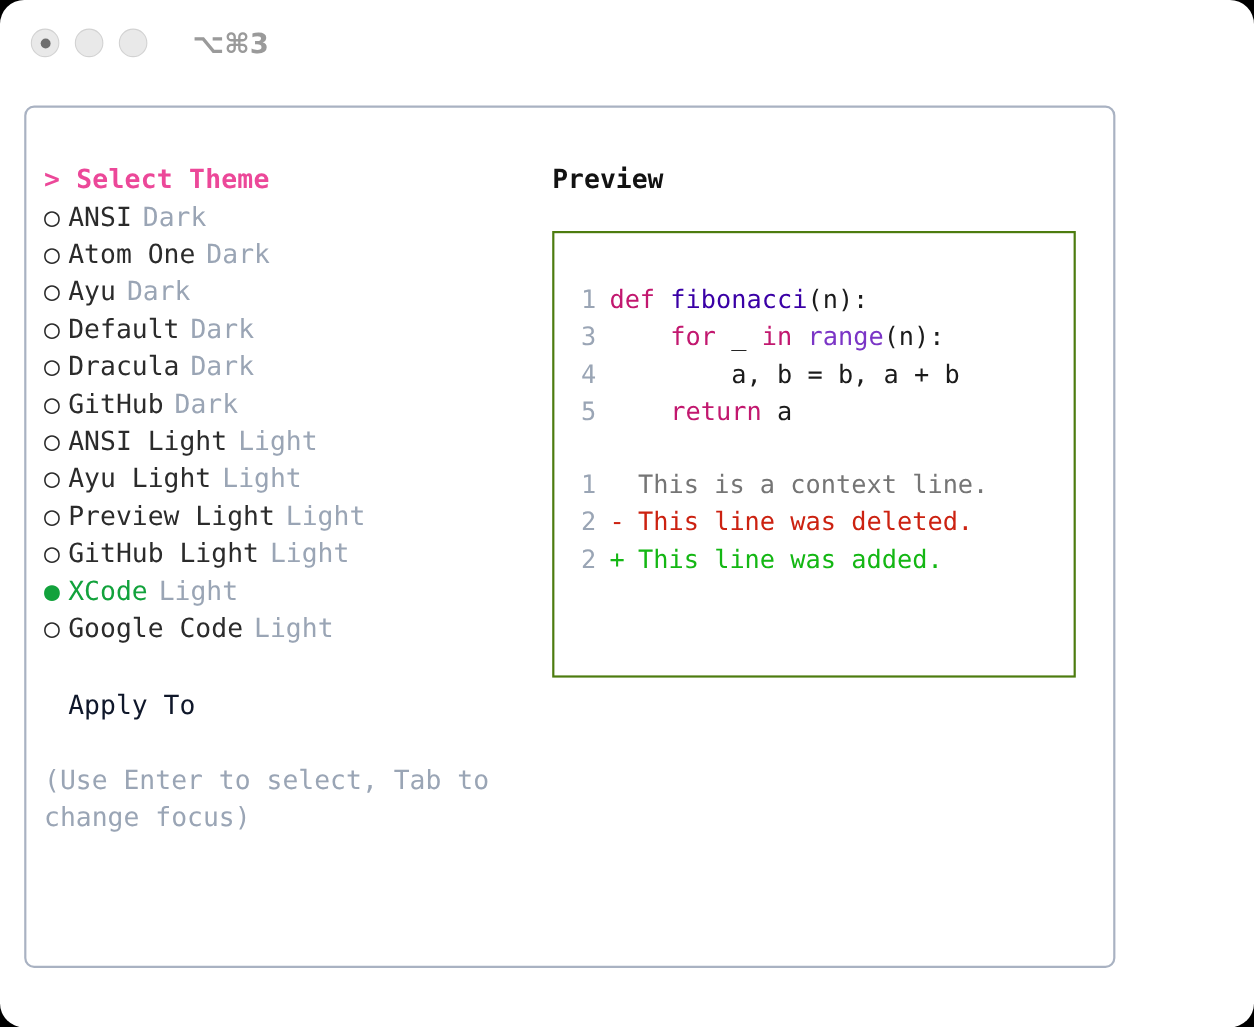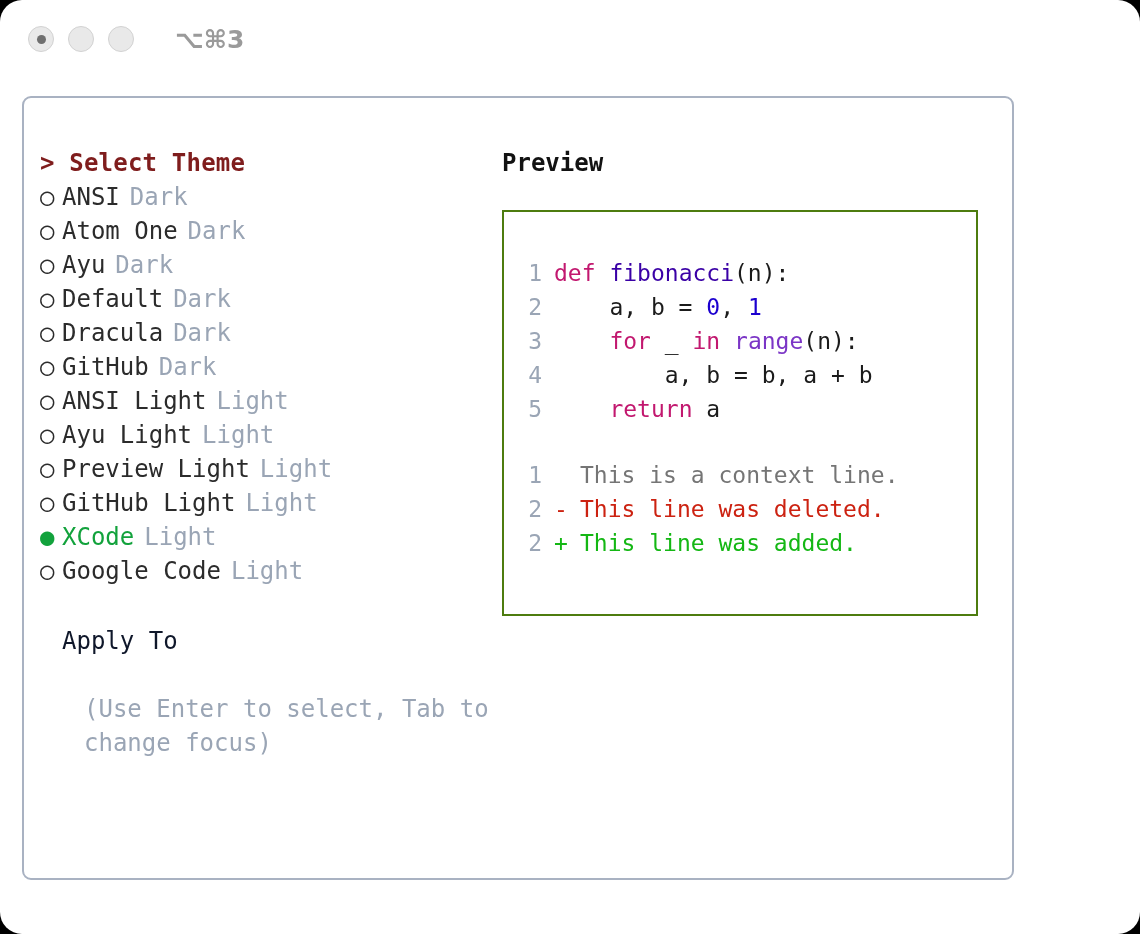--- a/index.html
+++ b/index.html
@@ -85,21 +85,21 @@
   }
   .list-line {
     height: 34px;
     line-height: 34px;
     font-size: 24px;
     white-space: nowrap;
     color: #1b1b1b;
   }
   #select-theme-header {
     font-weight: bold;
-    color: #7f1d1d;
+    color: #ec4899;
     letter-spacing: 0.2px;
   }
   .marker {
     display: inline-block;
     width: 22px;
     text-align: left;
   }
   .marker.unselected { color: #2b2b2b; }
   .marker.selected   { color: #12a23c; }
   .theme-name { color: #2b2b2b; }
@@ -114,21 +114,20 @@
     padding-left: 22px;
     color: #0f172a;
   }
 
   #hint-text {
     margin-top: 34px;
     font-size: 24px;
     line-height: 34px;
     color: #9aa5b5;
     width: 410px;
-    margin-left: 44px;
   }
 
   
   #preview-column {
     position: absolute;
     left: 478px;
     top: 48px;
     width: 500px;
   }
   #preview-header {
@@ -216,21 +215,20 @@
 
       <div id="hint-text">(Use Enter to select, Tab to change focus)</div>
     </div>
 
     <div id="preview-column">
       <div id="preview-header">Preview</div>
 
       <div id="preview-box">
         <div id="code-block">
             <div class="code-line"><span class="lnum">1</span><span class="tok-kw">def </span><span class="tok-fn">fibonacci</span><span class="tok-plain">(n):</span></div>
-            <div class="code-line"><span class="lnum">2</span><span class="tok-plain">    a, b = </span><span class="tok-num">0</span><span class="tok-plain">, </span><span class="tok-num">1</span></div>
             <div class="code-line"><span class="lnum">3</span><span class="tok-plain">    </span><span class="tok-kw">for</span><span class="tok-plain"> _ </span><span class="tok-kw">in</span><span class="tok-plain"> </span><span class="tok-call">range</span><span class="tok-plain">(n):</span></div>
             <div class="code-line"><span class="lnum">4</span><span class="tok-plain">        a, b = b, a + b</span></div>
             <div class="code-line"><span class="lnum">5</span><span class="tok-plain">    </span><span class="tok-kw">return</span><span class="tok-plain"> a</span></div>
           </div>
         <div class="diff-gap"></div>
         <div id="diff-block">
             <div class="code-line diff-context"><span class="lnum">1</span><span class="diff-sign"></span><span class="diff-text">This is a context line.</span></div>
             <div class="code-line diff-del"><span class="lnum">2</span><span class="diff-sign">-</span><span class="diff-text">This line was deleted.</span></div>
             <div class="code-line diff-add"><span class="lnum">2</span><span class="diff-sign">+</span><span class="diff-text">This line was added.</span></div>
           </div>

